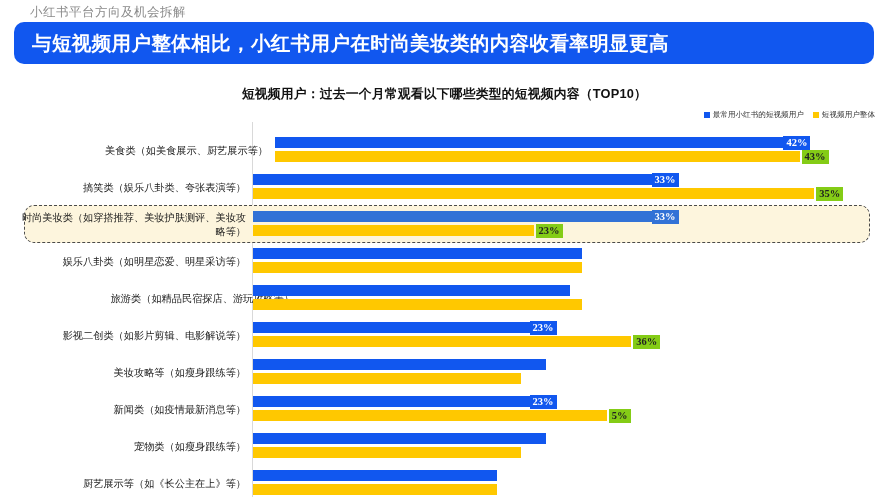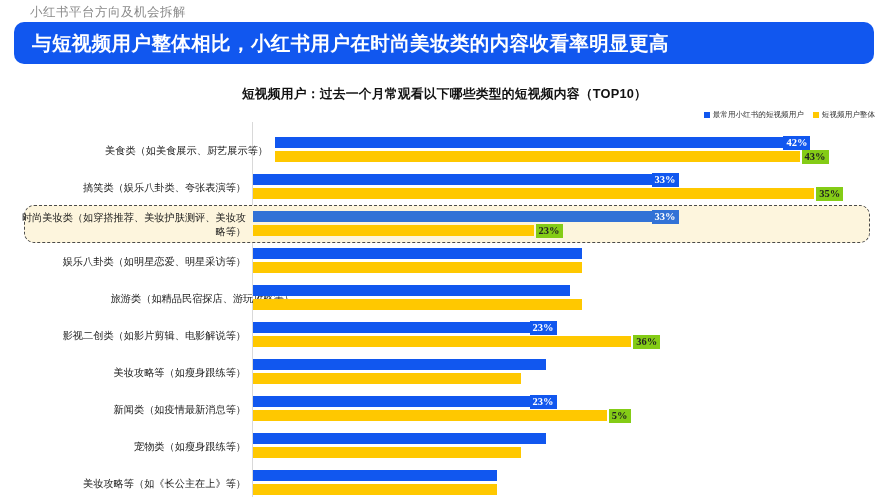--- a/index.html
+++ b/index.html
@@ -292,21 +292,21 @@
     <div class="row" style="top: 306px;">
       <div class="row-label">宠物类（如瘦身跟练等）</div>
       <div class="bars">
         <div class="bar blue" style="width: 292.8px;"></div>
         <div class="bar yellow" style="width: 268.4px;"></div>
 
       </div>
     </div>
 
     <div class="row" style="top: 343px;">
-      <div class="row-label">美妆攻略等（如《长公主在上》等）</div>
+      <div class="row-label">厨艺展示等（如《长公主在上》等）</div>
       <div class="bars">
         <div class="bar blue" style="width: 244px;"></div>
         <div class="bar yellow" style="width: 244px;"></div>
 
       </div>
     </div>
 
   </div>
 </div>
 

